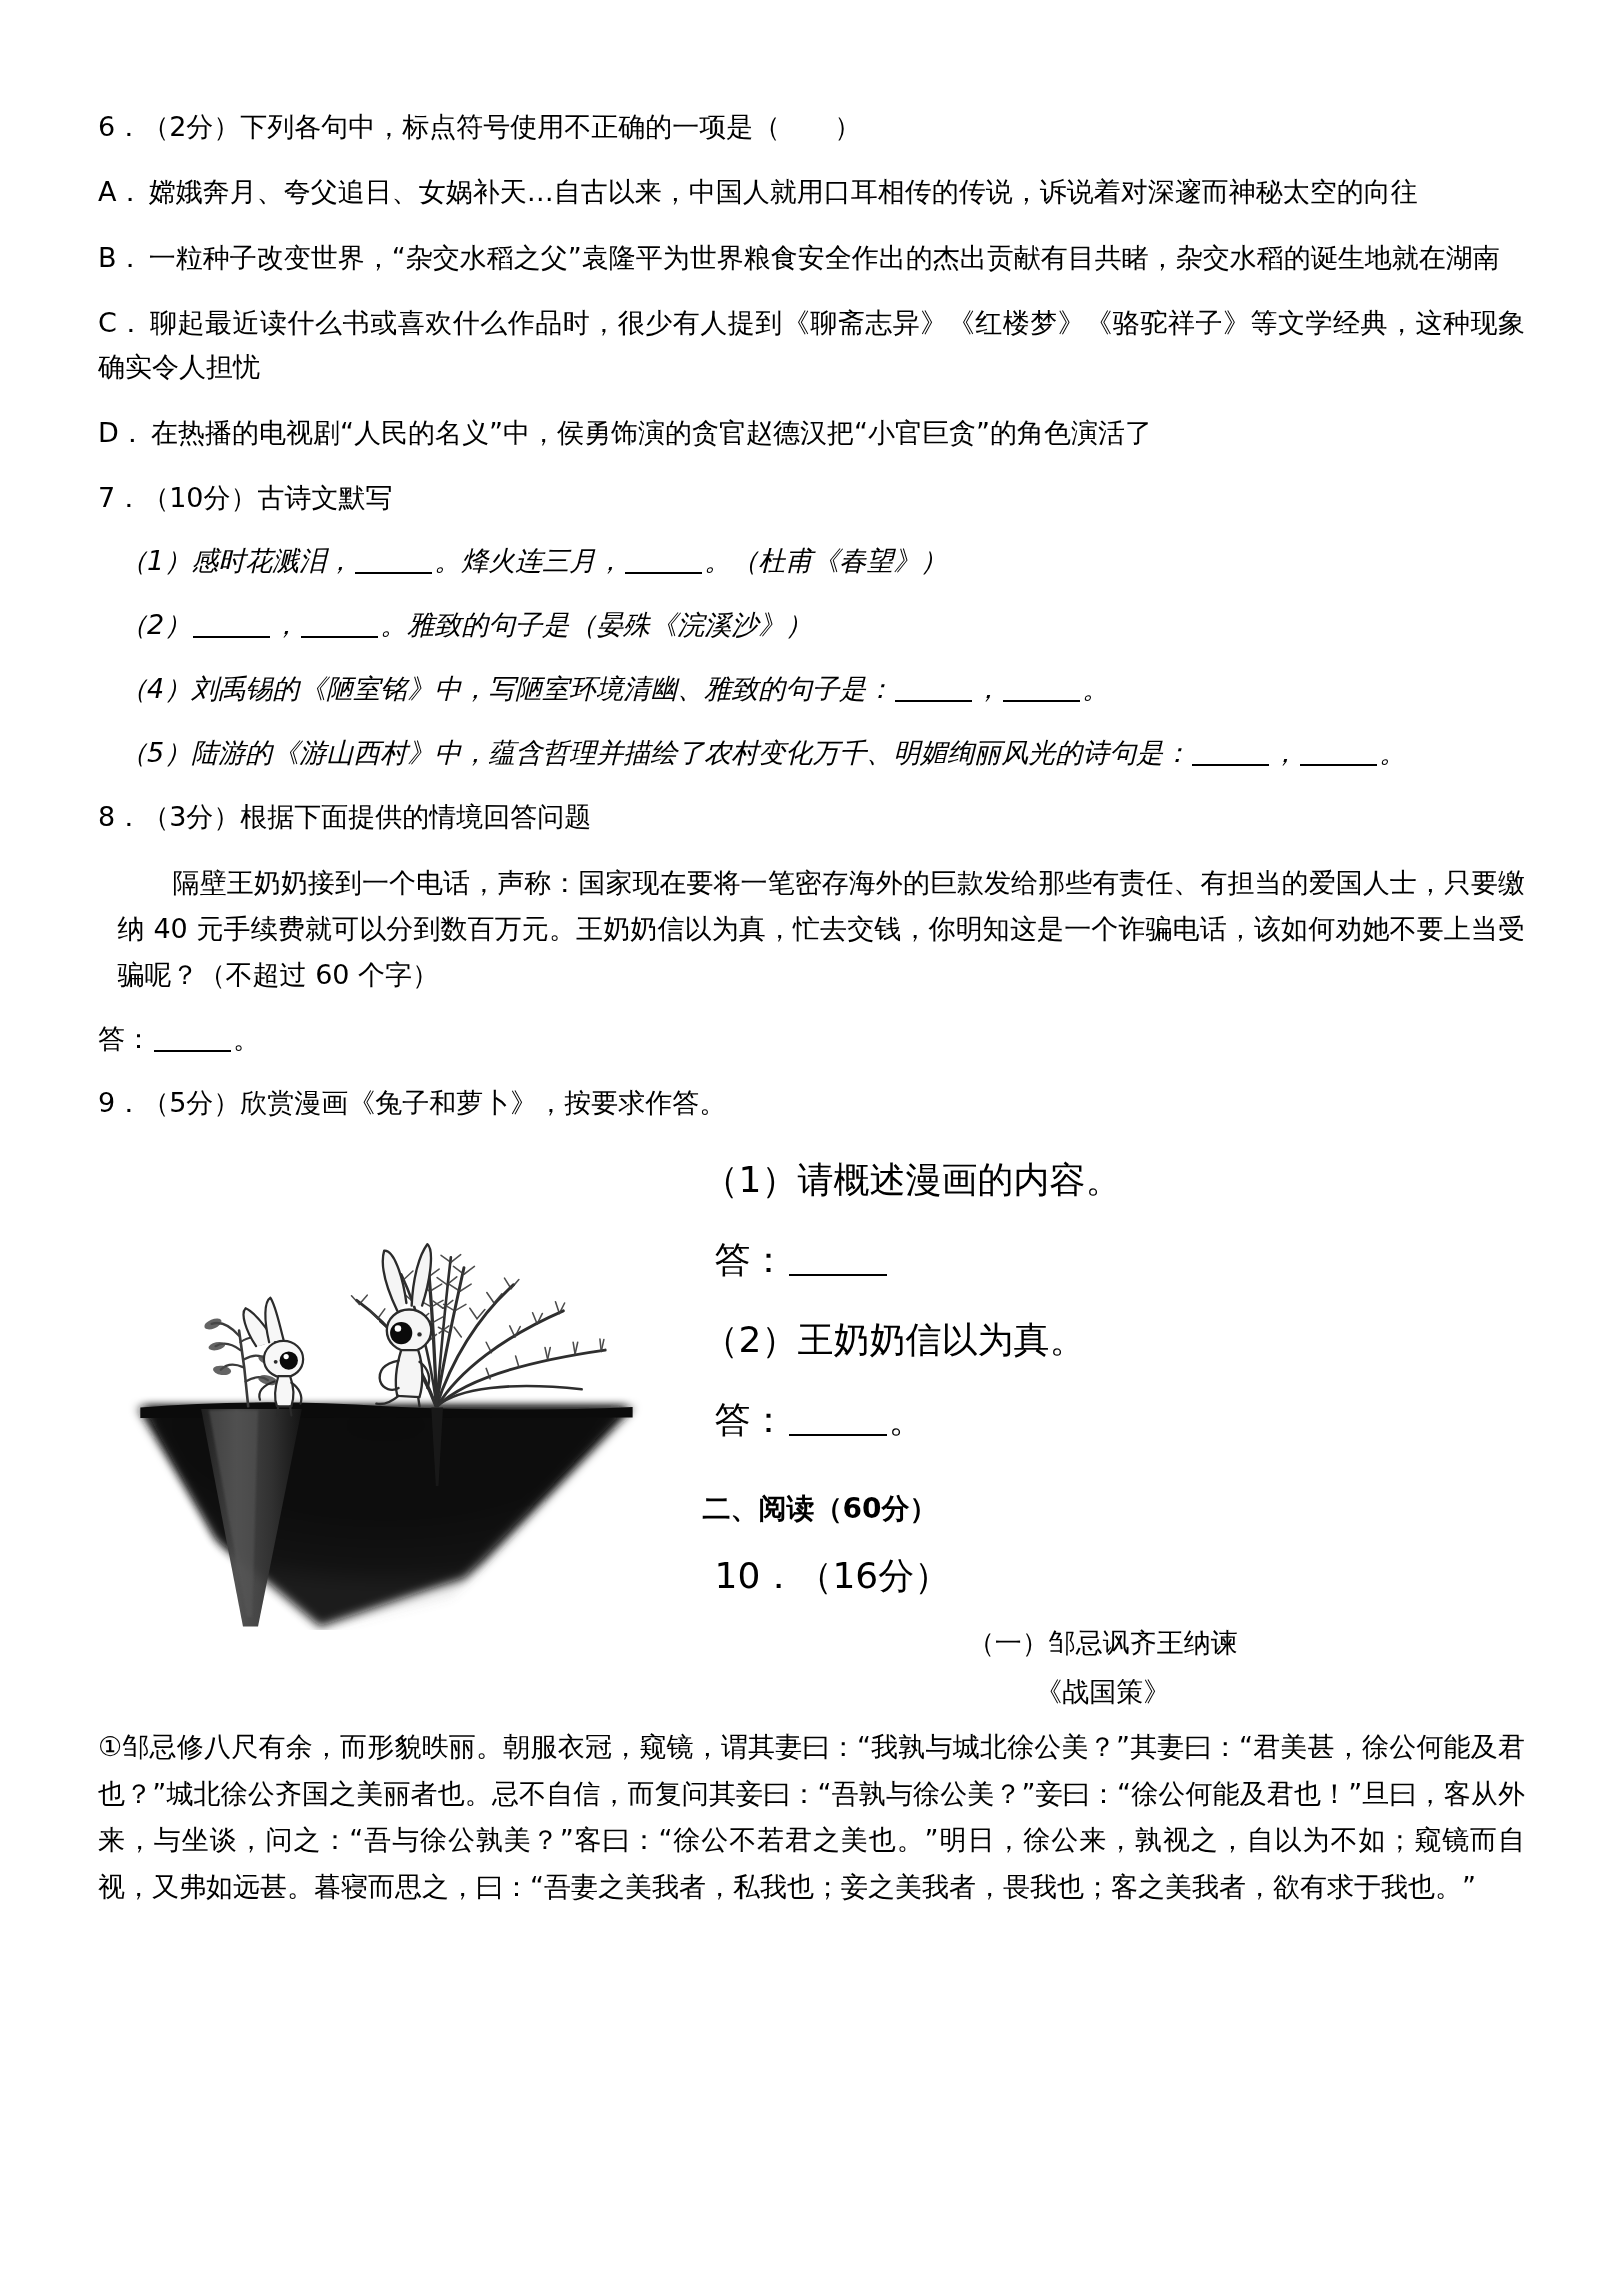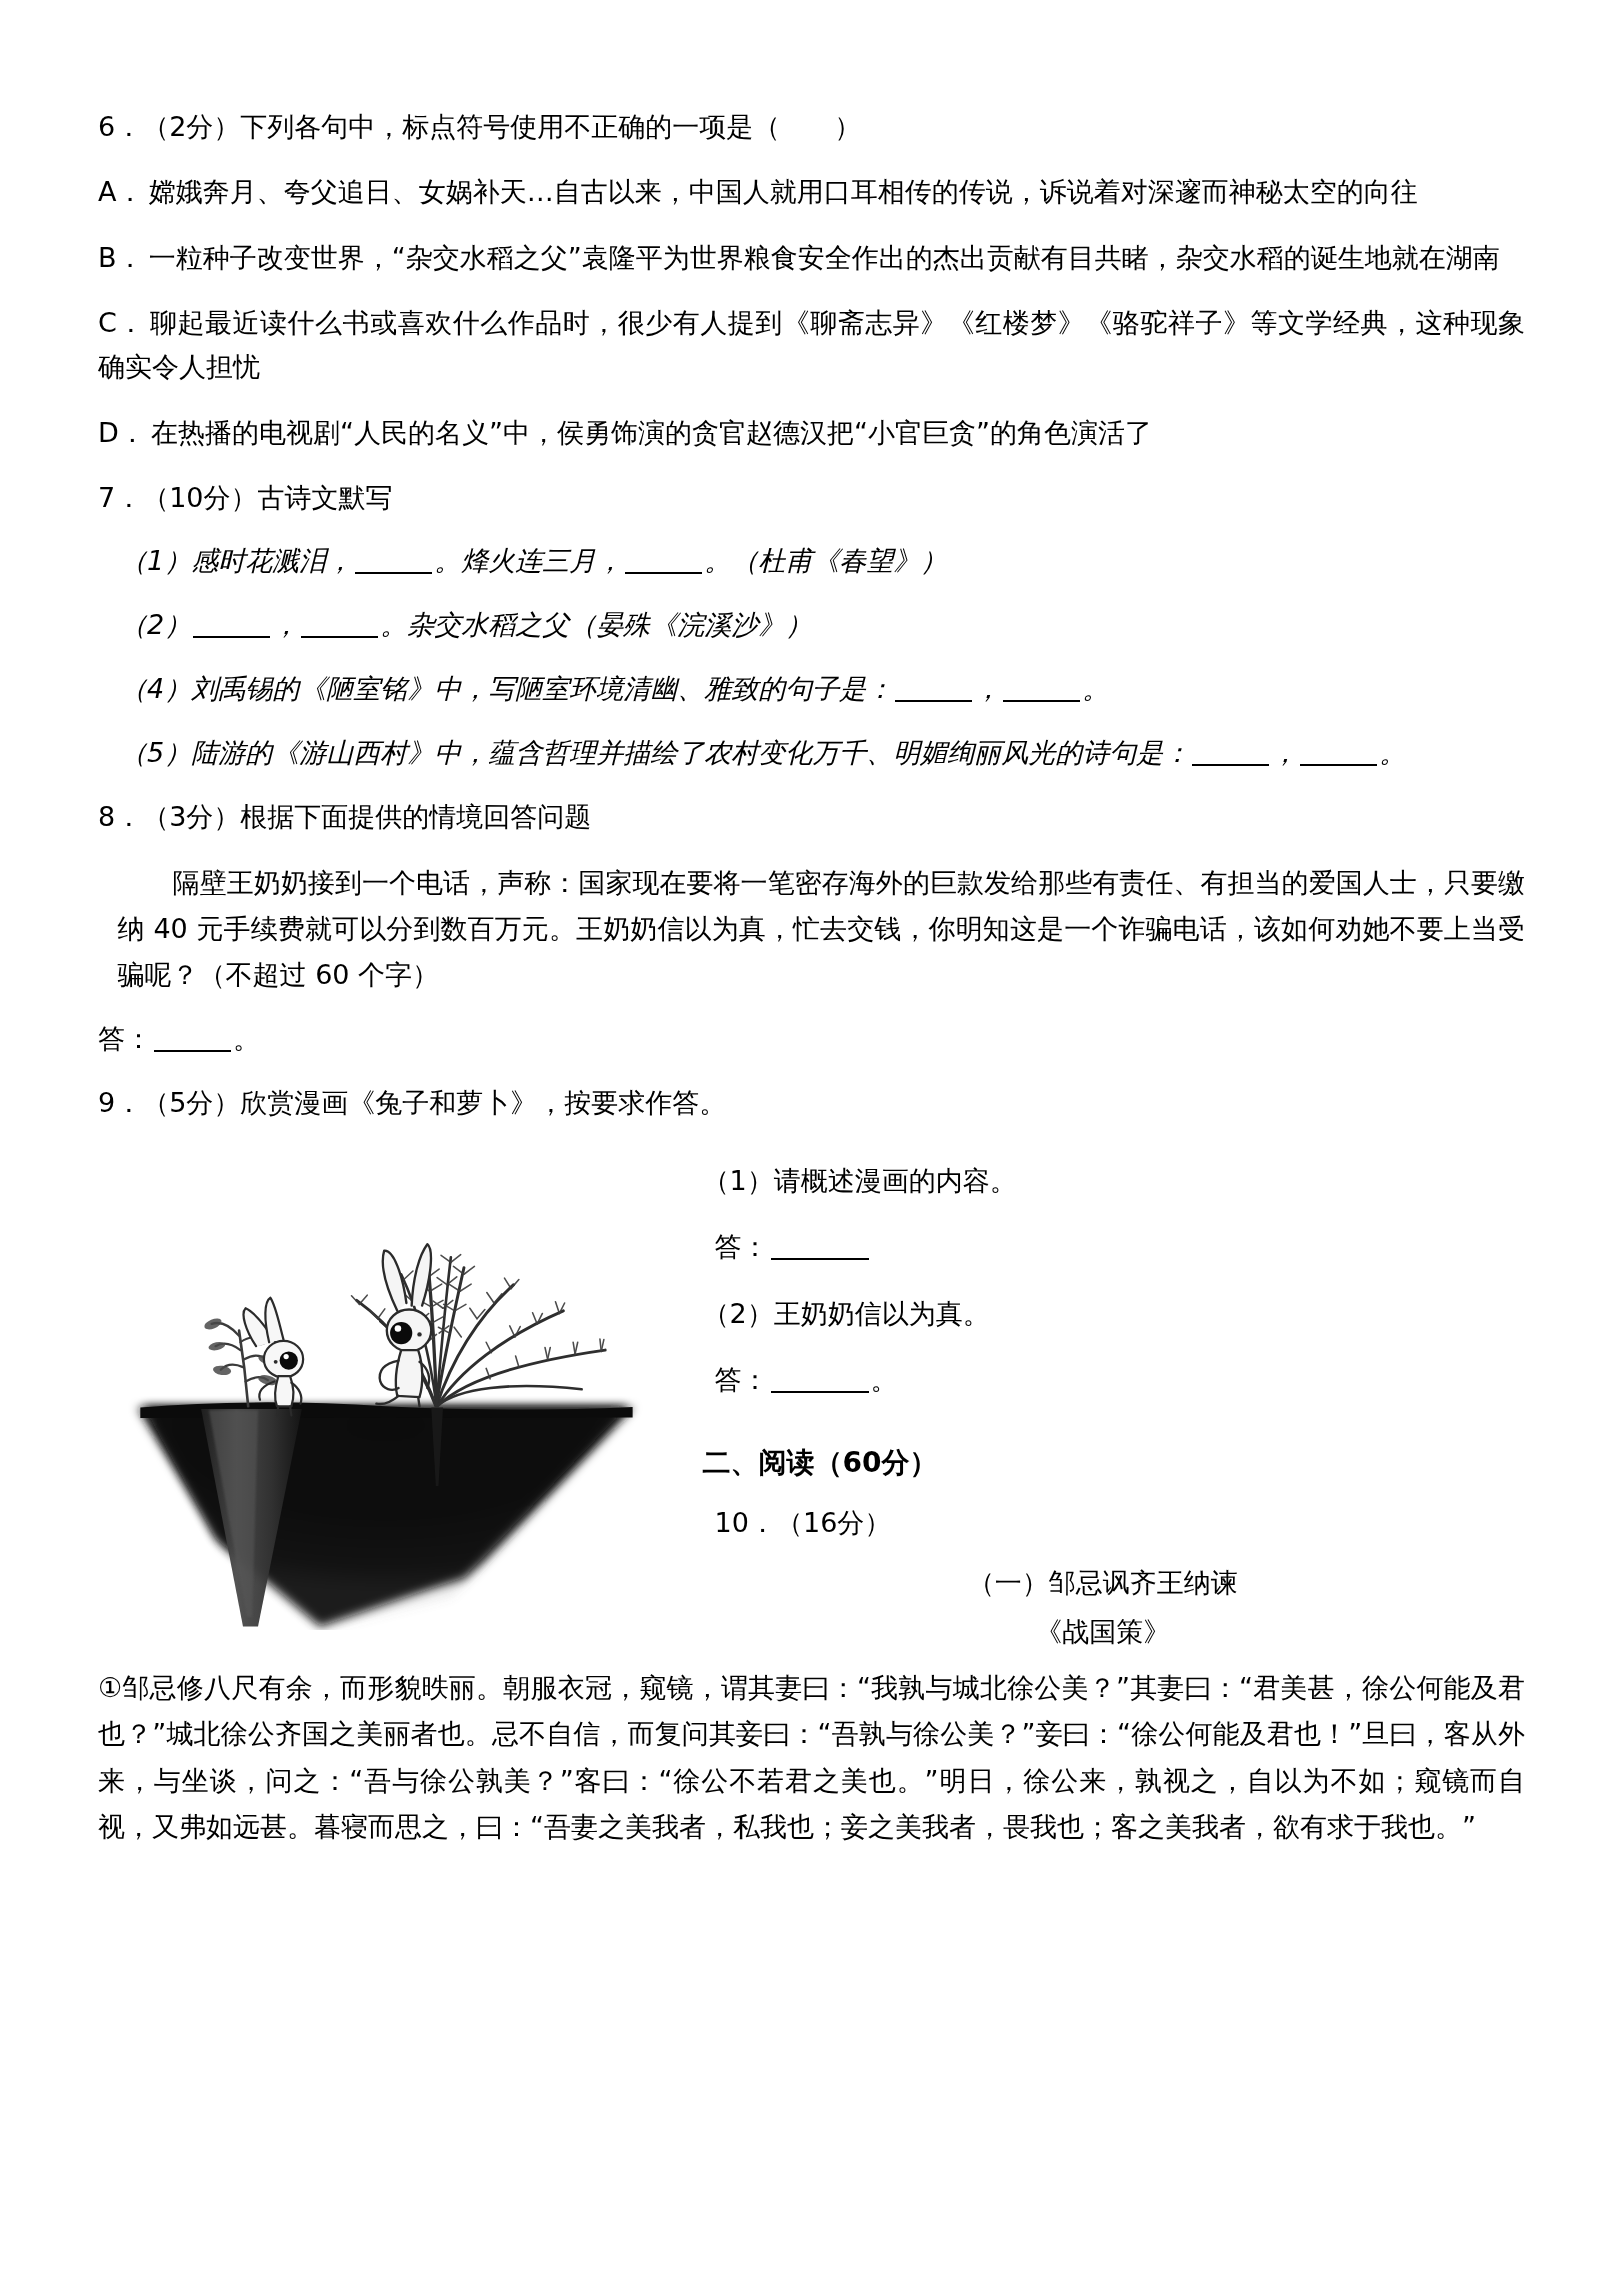--- a/index.html
+++ b/index.html
@@ -90,23 +90,23 @@
     height: 484px;
     position: relative;
     overflow: hidden;
   }
   .right-col {
     flex: 1 1 auto;
     padding-left: 19.6px;
     padding-top: 6.5px;
   }
   .rc-line {
-    font-size: 27px;
+    font-size: 36px;
     line-height: 1.5;
-    margin: 8px 0 26px 0;
+    margin: 0 0 26px 0;
   }
   .rc-line.indent1 { padding-left: 22px; }
   .rc-line.indent2 { padding-left: 34px; }
   .section-title {
     font-size: 28px;
     font-weight: bold;
     margin: 48px 0 26px 0;
     padding-left: 22px;
   }
   .center-title {
@@ -150,21 +150,21 @@
     <span class="lbl">D．</span><span>在热播的电视剧“人民的名义”中，侯勇饰演的贪官赵德汉把“小官巨贪”的角色演活了</span>
   </div>
 
   <div class="q-head">7．（10分）古诗文默写</div>
 
   <div class="sub-line">
     <span>（1）</span><span>感时花溅泪，</span><span class="blank"></span><span>。烽火连三月，</span><span class="blank"></span><span>。（杜甫《春望》）</span>
   </div>
 
   <div class="sub-line">
-    <span>（2）</span><span class="blank"></span><span>，</span><span class="blank"></span><span>。杂交水稻之父（晏殊《浣溪沙》）</span>
+    <span>（2）</span><span class="blank"></span><span>，</span><span class="blank"></span><span>。雅致的句子是（晏殊《浣溪沙》）</span>
   </div>
 
 
   <div class="sub-line">
     <span>（4）</span><span>刘禹锡的《陋室铭》中，写陋室环境清幽、雅致的句子是：</span><span class="blank"></span><span>，</span><span class="blank"></span><span>。</span>
   </div>
 
   <div class="sub-line">
     <span>（5）</span><span>陆游的《游山西村》中，蕴含哲理并描绘了农村变化万千、明媚绚丽风光的诗句是：</span><span class="blank"></span><span>，</span><span class="blank"></span><span>。</span>
   </div>

